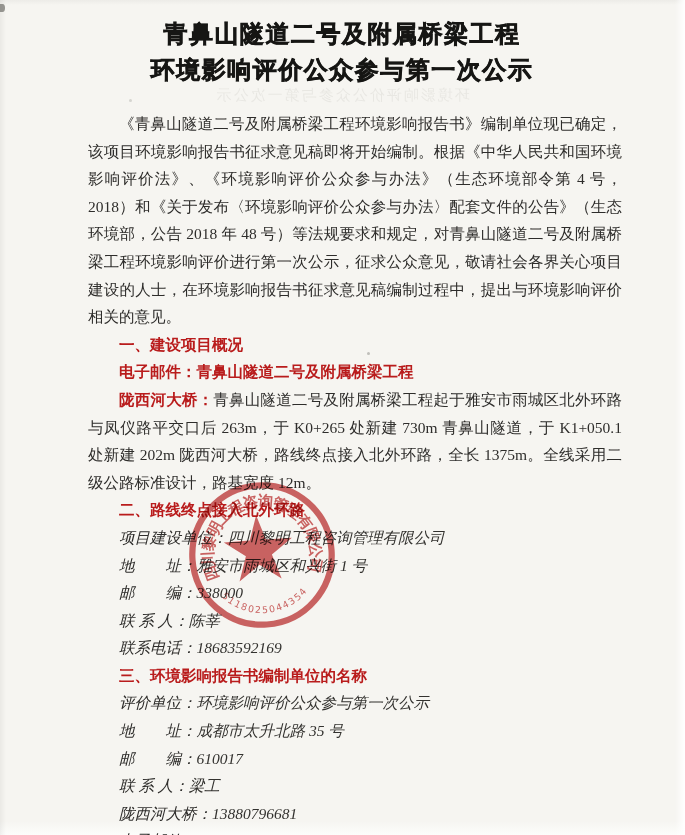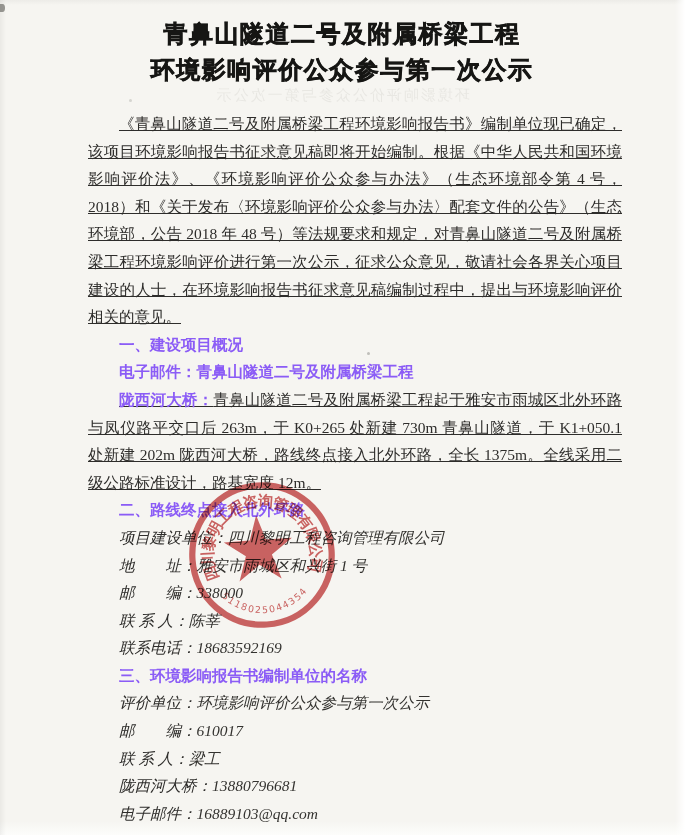--- a/index.html
+++ b/index.html
@@ -30,24 +30,24 @@
     position:absolute;left:44px;top:86px;width:596px;text-align:center;
     font-size:15px;color:#9a9890;opacity:.14;filter:blur(.6px);
     transform:scaleX(-1);letter-spacing:2px;
   }
 
   .content{
     position:absolute;left:88px;top:110px;width:534px;
     font-size:15.5px;line-height:27.6px;
   }
   .content p{margin:0;}
-  .justify{text-align:justify;text-decoration:underline;}
+  .justify{text-align:justify;}
   .indent{text-indent:2em;}
   .pad2{padding-left:2em;}
-  .bold{font-weight:bold;color:#8b5cf6;}
+  .bold{font-weight:bold;color:#b91c1c;}
   .row{white-space:nowrap;font-style:italic;}
   .row .val{color:#33322f;}
 
   .seal{
     position:absolute;left:184px;top:477px;width:156px;height:156px;
     mix-blend-mode:multiply;opacity:.9;pointer-events:none;
     transform:rotate(-4deg);
   }
 </style>
 </head>
@@ -79,20 +79,21 @@
 
   <p class="row pad2"><span class="lbl">项目建设单位：</span><span class="val">四川黎明工程咨询管理有限公司</span></p>
   <p class="row pad2"><span class="lbl">地　　址：</span><span class="val">雅安市雨城区和兴街 1 号</span></p>
   <p class="row pad2"><span class="lbl">邮　　编：</span><span class="val">338000</span></p>
   <p class="row pad2"><span class="lbl">联 系 人：</span><span class="val">陈莘</span></p>
   <p class="row pad2"><span class="lbl">联系电话：</span><span class="val">18683592169</span></p>
 
   <p class="bold pad2">三、环境影响报告书编制单位的名称</p>
 
   <p class="row pad2"><span class="lbl">评价单位：</span><span class="val">环境影响评价公众参与第一次公示</span></p>
+  <p class="row pad2"><span class="lbl">地　　址：</span><span class="val">成都市太升北路 35 号</span></p>
   <p class="row pad2"><span class="lbl">邮　　编：</span><span class="val">610017</span></p>
   <p class="row pad2"><span class="lbl">联 系 人：</span><span class="val">梁工</span></p>
   <p class="row pad2"><span class="lbl">陇西河大桥：</span><span class="val">13880796681</span></p>
   <p class="row pad2"><span class="lbl">电子邮件：</span><span class="val">16889103@qq.com</span></p>
 
 </div>
 
 <div class="seal">
   <svg width="156" height="156" viewBox="0 0 150 150">
     <defs>

